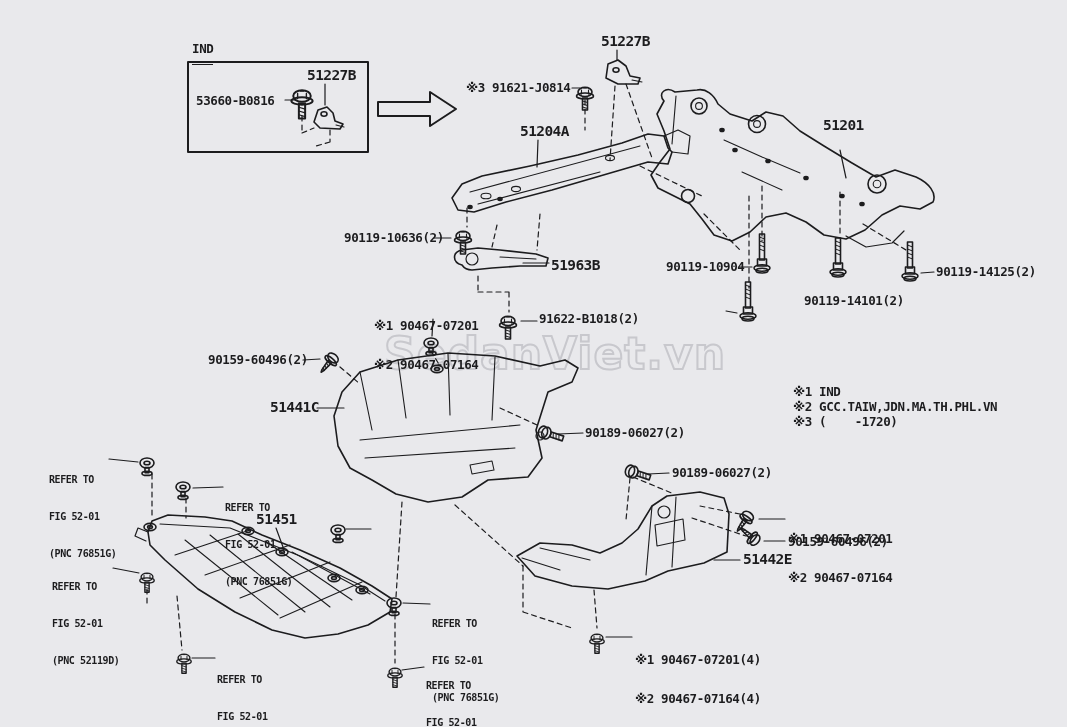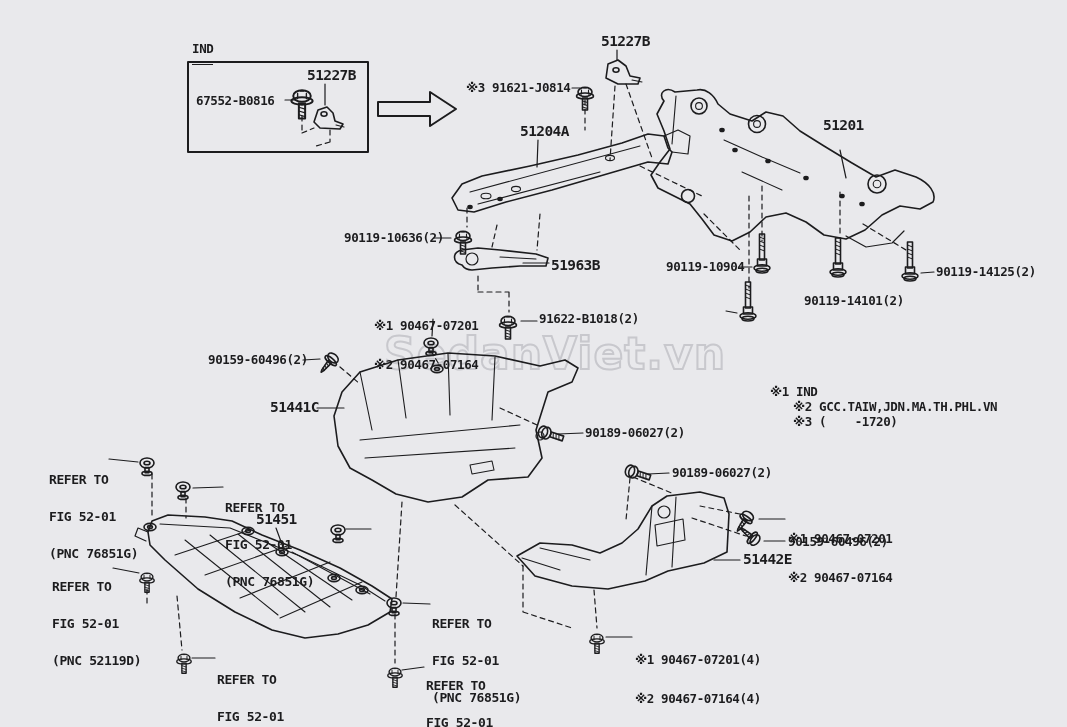--- a/index.html
+++ b/index.html
@@ -8,21 +8,21 @@
     background:#e9e9ec;
     font-family:"DejaVu Sans Mono","DejaVu Sans",monospace;
     color:#1c1c1e;
   }
   .lbl{
     position:absolute;white-space:pre;
     font-weight:bold;font-size:12.5px;line-height:13px;letter-spacing:-0.4px;
     color:#1c1c1e;z-index:3;
   }
   .big{font-size:14.5px;line-height:15px;letter-spacing:-0.6px;}
-  .ref{font-size:13px;line-height:12.2px;letter-spacing:-0.4px;}
+  .ref{font-size:10px;line-height:12.2px;letter-spacing:-0.4px;}
   .pair div{white-space:pre;}
   #ind-tag{border-bottom:1.5px solid #1c1c1e;padding-bottom:9px;}
   #watermark{
     position:absolute;left:384px;top:328px;z-index:1;
     font-family:"DejaVu Sans",sans-serif;font-weight:bold;font-size:44px;
     color:transparent;-webkit-text-stroke:2px #c8c8cd;letter-spacing:1px;
   }
   svg#art{position:absolute;left:0;top:0;z-index:2;}
 </style>
 </head>
@@ -254,21 +254,21 @@
       <path d="M402,502 L396,597 M455,505 L523,566"></path>
       <path d="M152,474 L152,518 M186,498 L186,518"></path>
       <path d="M147,589 L147,606 M177,596 L182,650"></path>
       <path d="M395,614 L395,663"></path>
       <path d="M523,566 L523,612 M523,612 L572,628 M594,590 L597,628"></path>
       <path d="M700,506 L740,514 M692,518 L746,536"></path>
     </g>
   </svg>
 
   <div class="lbl" id="ind-tag" style="left:192px;top:42px">IND</div>
-  <div class="lbl" style="left:196px;top:94px">67552-B0816</div>
+  <div class="lbl" style="left:196px;top:94px">53660-B0816</div>
   <div class="lbl big" style="left:307px;top:68px">51227B</div>
 
   <div class="lbl big" style="left:601px;top:34px">51227B</div>
   <div class="lbl" style="left:466px;top:81px">※3 91621-J0814</div>
   <div class="lbl big" style="left:520px;top:124px">51204A</div>
   <div class="lbl big" style="left:823px;top:118px">51201</div>
   <div class="lbl" style="left:344px;top:231px">90119-10636(2)</div>
   <div class="lbl big" style="left:551px;top:258px">51963B</div>
   <div class="lbl" style="left:666px;top:260px">90119-10904</div>
 
@@ -280,21 +280,21 @@
     <div>※1 90467-07201</div>
     <div>※2 90467-07164</div>
   </div>
 
   <div class="lbl" style="left:539px;top:312px">91622-B1018(2)</div>
   <div class="lbl" style="left:208px;top:353px">90159-60496(2)</div>
   <div class="lbl big" style="left:270px;top:400px">51441C</div>
   <div class="lbl" style="left:585px;top:426px">90189-06027(2)</div>
   <div class="lbl" style="left:672px;top:466px">90189-06027(2)</div>
 
-  <div class="lbl" style="left:770px;top:385px">※1 IND</div>
+  <div class="lbl" style="left:793px;top:385px">※1 IND</div>
   <div class="lbl" style="left:793px;top:400px">※2 GCC.TAIW,JDN.MA.TH.PHL.VN</div>
   <div class="lbl" style="left:793px;top:415px">※3 (    -1720)</div>
 
   <div class="lbl ref" style="left:49px;top:450px">
     <div>REFER TO</div>
     <div>FIG 52-01</div>
     <div>(PNC 76851G)</div>
   </div>
   <div class="lbl ref" style="left:225px;top:478px">
     <div>REFER TO</div>

